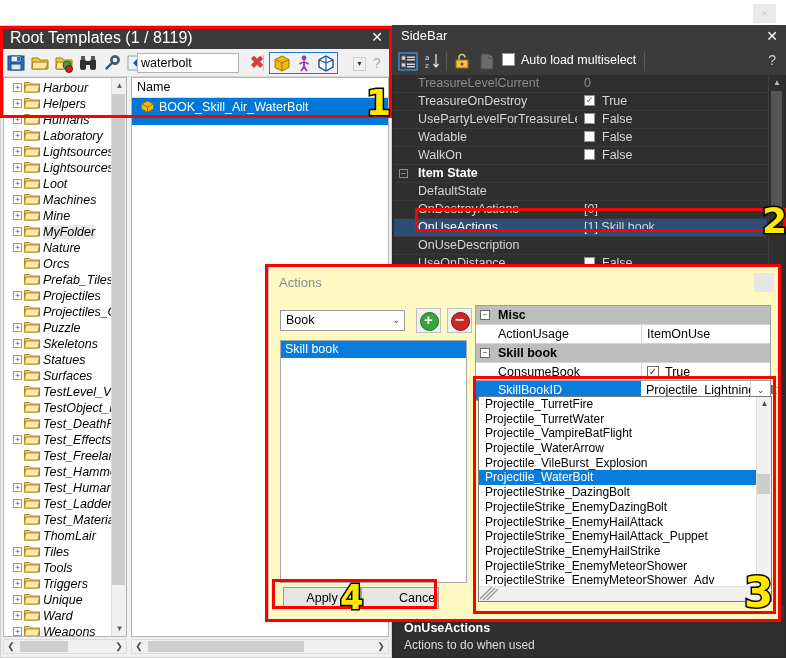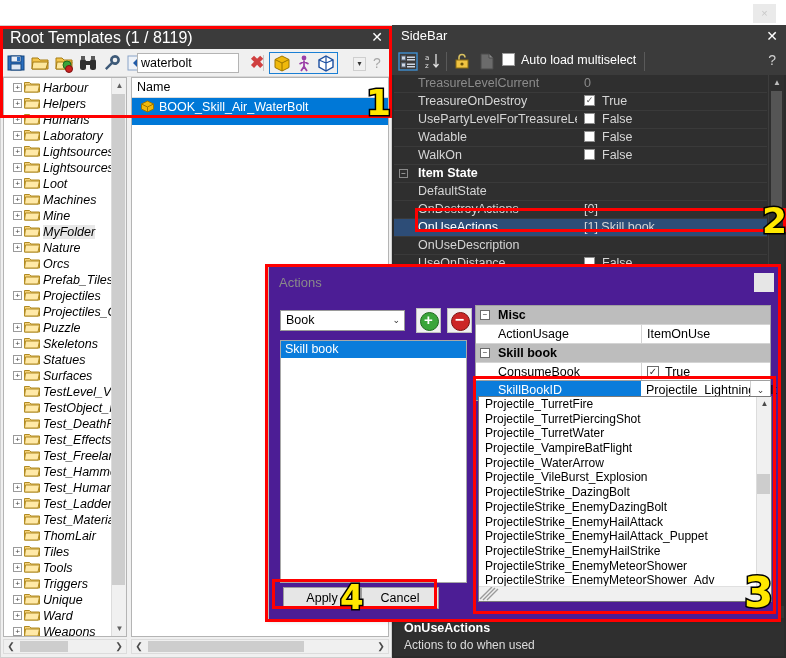--- a/index.html
+++ b/index.html
@@ -271,21 +271,21 @@
     position: absolute; left: 2px; bottom: 2px; width: 390px; height: 38px;
     background: #2f2f2f; color: #ffffff;
   }
   .sb-footer .ft-title { position: absolute; left: 10px; top: 3px; font-size: 12.5px; font-weight: bold; }
   .sb-footer .ft-desc  { position: absolute; left: 10px; top: 20px; font-size: 12px; color: #dcdcdc; }
 
   
   .actions-dialog {
     position: absolute; left: 268px; top: 266px;
     width: 513px; height: 354px;
-    background: #4c1d95;
+    background: #fef9c3;
     border: 1px solid #b9b9b9;
     box-sizing: border-box;
     box-shadow: 0 1px 5px rgba(0,0,0,.18);
   }
   .ad-title {
     position: absolute; left: 10px; top: 8px;
     font-size: 13px; color: #8a8a8a;
   }
   .ad-close-stub {
     position: absolute; right: 6px; top: 6px;
@@ -323,21 +323,21 @@
   .ad-apply {
     position: absolute; left: 14px; top: 320px;
     width: 78px; height: 22px;
     background: #e6e6e6; border: 1px solid #9c9c9c; box-sizing: border-box;
     font-size: 12.5px; color: #000; text-align: center; line-height: 20px;
   }
   .ad-cancel {
     position: absolute; left: 92px; top: 320px;
     width: 78px; height: 22px;
     background: #e6e6e6; border: 1px solid #9c9c9c; box-sizing: border-box;
-    font-size: 12.5px; color: #000; text-align: center; line-height: 20px;
+    font-size: 12.5px; color: #000; text-align: right; line-height: 20px;
   }
 
   
   .ad-props {
     position: absolute; left: 206px; top: 38px;
     width: 296px; height: 76px;
     background: #ffffff; border: 1px solid #a0a0a0; box-sizing: border-box;
     overflow: hidden;
   }
   .ad-prow {
@@ -860,25 +860,25 @@
     <div class="ad-skillrow">
       <div class="n">SkillBookID</div>
       <div class="v">Projectile_LightningBolt</div>
       <div class="dd">⌄</div>
     </div>
   </div>
 
   <div class="dd-popup">
     <div id="dd-items" style="position:absolute;left:0;top:0;right:15px">
         <div class="ditem">Projectile_TurretFire</div>
-        <div class="ditem">Projectile_TurretPiercingShot</div>
         <div class="ditem">Projectile_TurretWater</div>
         <div class="ditem">Projectile_VampireBatFlight</div>
         <div class="ditem">Projectile_WaterArrow</div>
         <div class="ditem">Projectile_VileBurst_Explosion</div>
+        <div class="ditem selected">Projectile_WaterBolt</div>
         <div class="ditem">ProjectileStrike_DazingBolt</div>
         <div class="ditem">ProjectileStrike_EnemyDazingBolt</div>
         <div class="ditem">ProjectileStrike_EnemyHailAttack</div>
         <div class="ditem">ProjectileStrike_EnemyHailAttack_Puppet</div>
         <div class="ditem">ProjectileStrike_EnemyHailStrike</div>
         <div class="ditem">ProjectileStrike_EnemyMeteorShower</div>
         <div class="ditem">ProjectileStrike_EnemyMeteorShower_Adv</div>
       </div>
     <div class="dd-vscroll">
       <div class="darw">▲</div>

